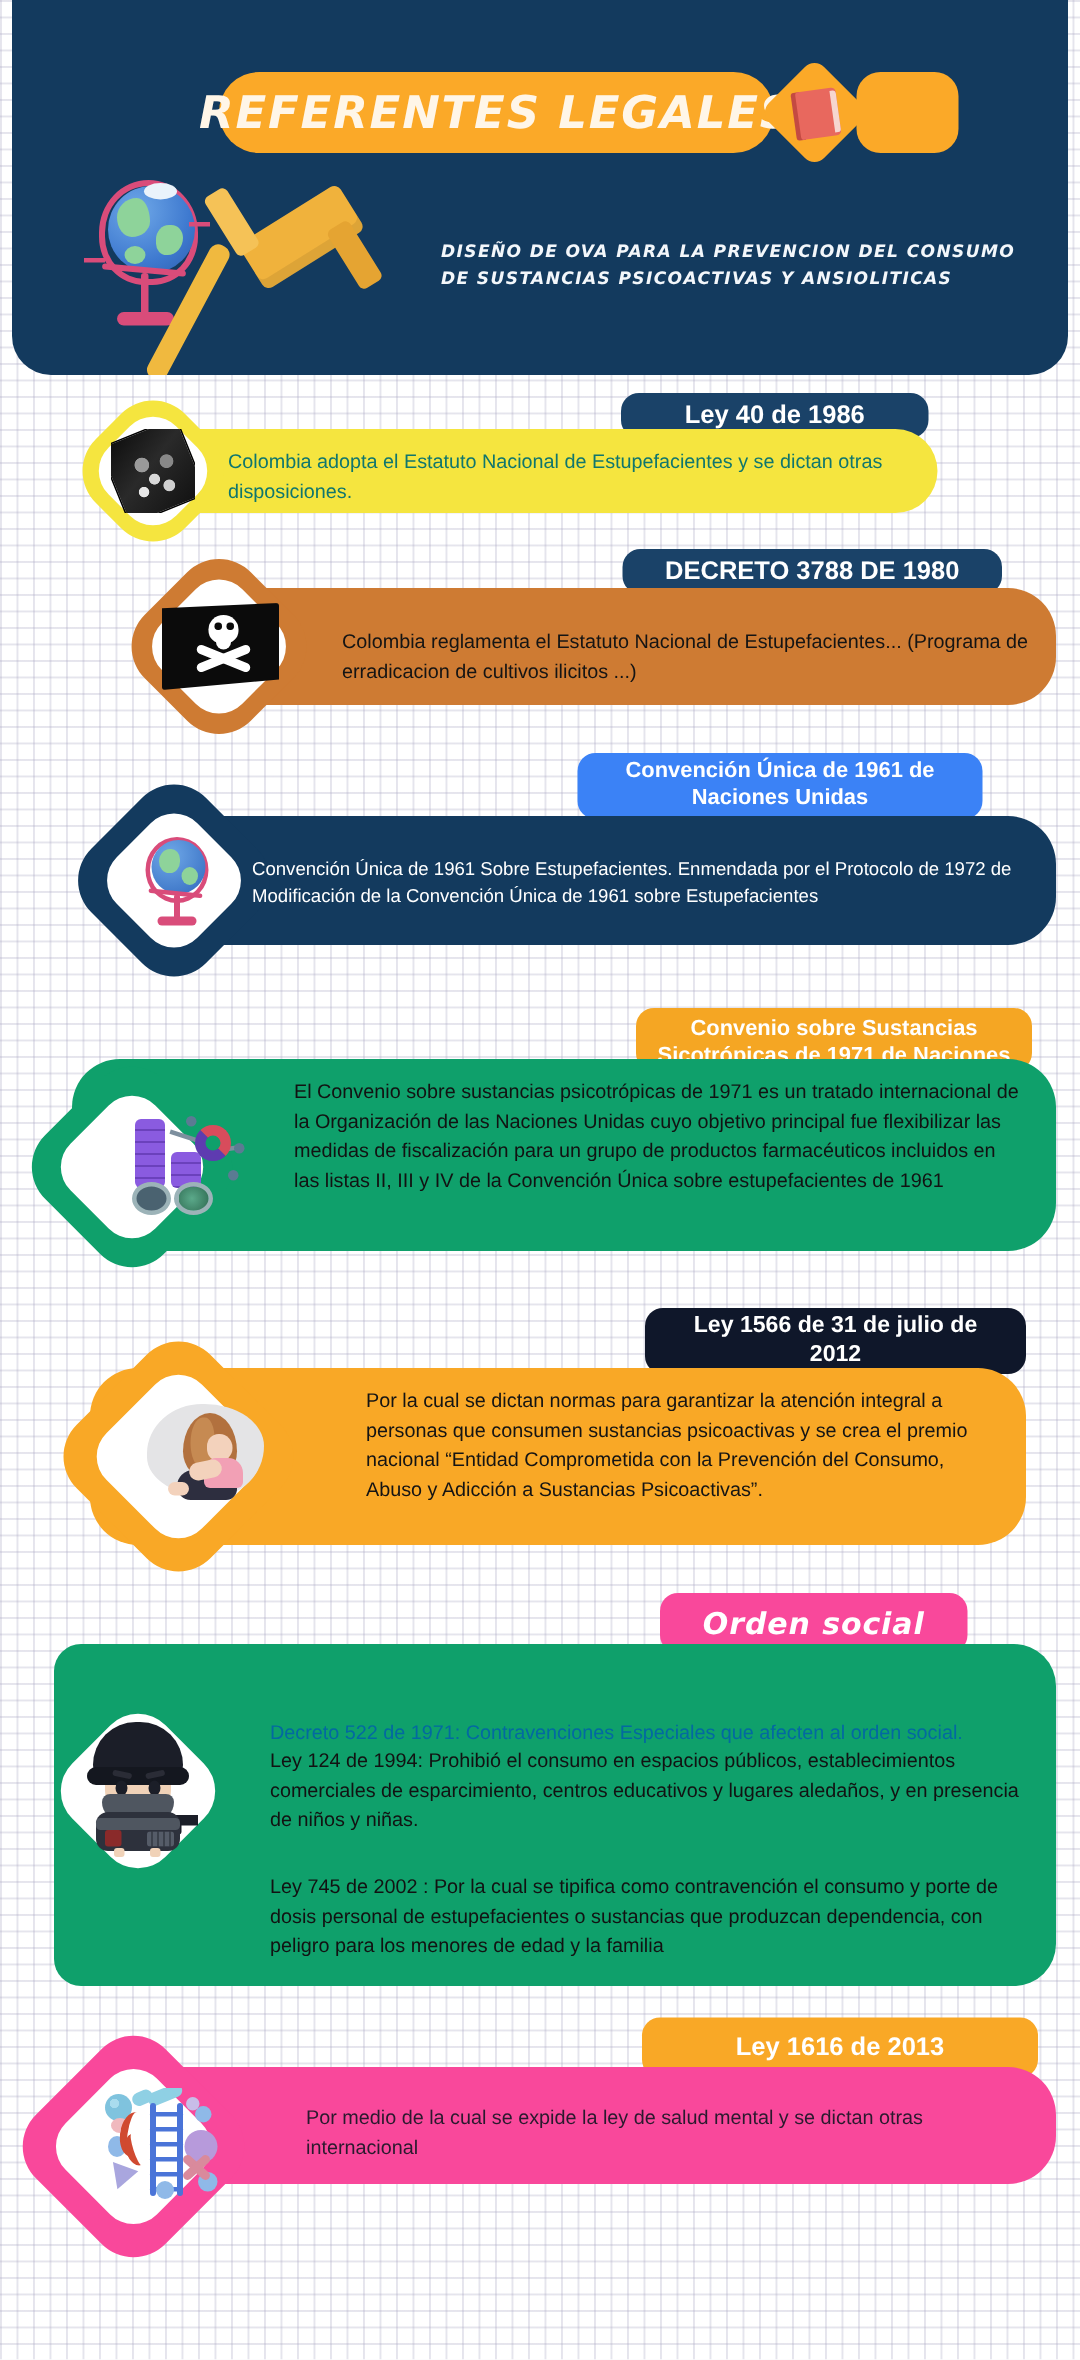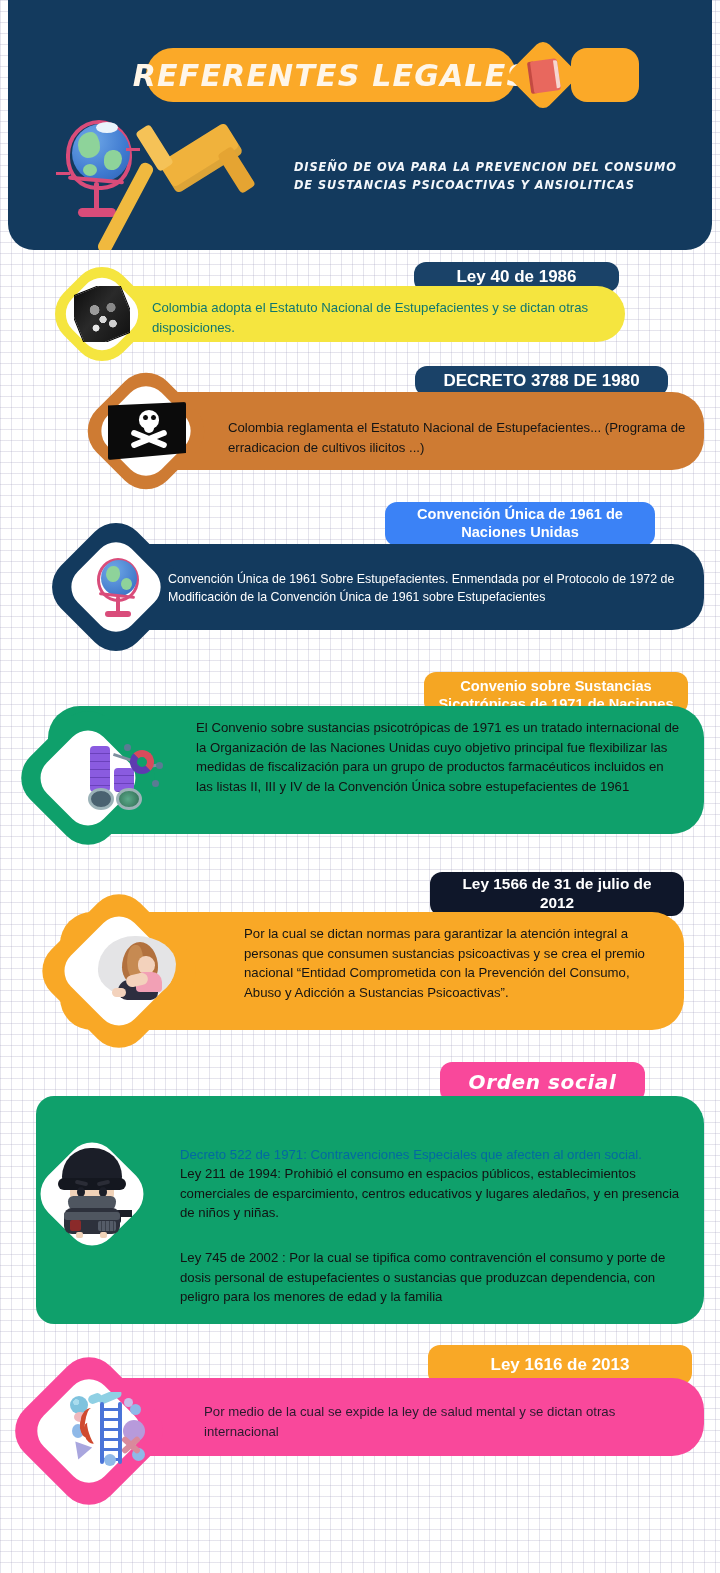--- a/index.html
+++ b/index.html
@@ -373,21 +373,21 @@
         <div class="gunh"></div>
         <div class="vest"></div>
         <div class="belt"></div>
         <div class="pouch"></div>
         <div class="mag"></div>
         <div class="legL"></div>
         <div class="legR"></div>
       </div>
     </div>
     <div class="body-txt" style="left:180px;top:1108px;width:512px;font-size:13.2px;color:#0369a1;margin-top:37px;">Decreto 522 de 1971:  Contravenciones Especiales que afecten al orden social.</div>
-    <div class="body-txt" style="left:180px;top:1164px;width:512px;font-size:13.2px;color:#121212;">Ley 211 de 1994: Prohibió el consumo en espacios públicos, establecimientos comerciales de esparcimiento, centros educativos y lugares aledaños, y en presencia de niños y niñas.</div>
+    <div class="body-txt" style="left:180px;top:1164px;width:512px;font-size:13.2px;color:#121212;">Ley 124 de 1994: Prohibió el consumo en espacios públicos, establecimientos comerciales de esparcimiento, centros educativos y lugares aledaños, y en presencia de niños y niñas.</div>
     <div class="body-txt" style="left:180px;top:1248px;width:512px;font-size:13.2px;color:#121212;"> Ley 745 de 2002 : Por la cual se tipifica como contravención el consumo y porte de dosis personal de estupefacientes o sustancias que produzcan dependencia, con peligro para los menores de edad y la familia</div>
   </div>
 
   <div>
     <div class="tab" style="left:428px;top:1345px;width:264px;height:40px;background:#F9A826;font-size:17px;">Ley 1616 de 2013</div>
     <div class="bar" style="left:48px;top:1378px;width:656px;height:78px;background:#F9489B;"></div>
     <div class="dia" style="left:28px;top:1370px;width:122px;height:122px;background:#F9489B;"></div>
     <div class="dia-inner" style="left:46px;top:1388px;width:86px;height:86px;"></div>
     <div class="ic" style="left:68px;top:1392px;width:84px;height:80px;">
       <div class="dna">

